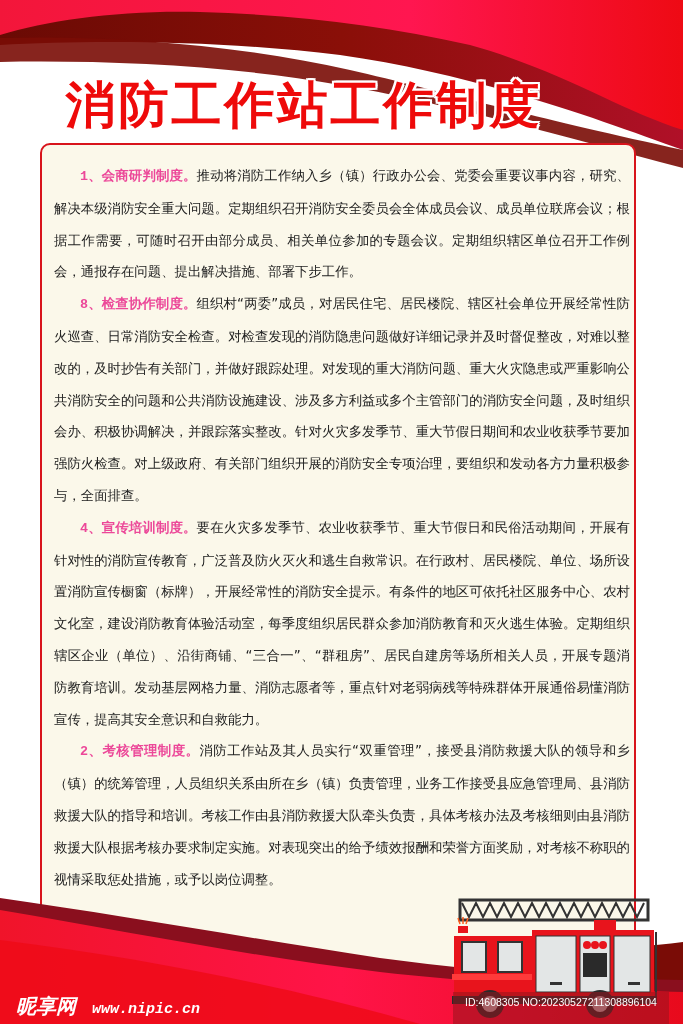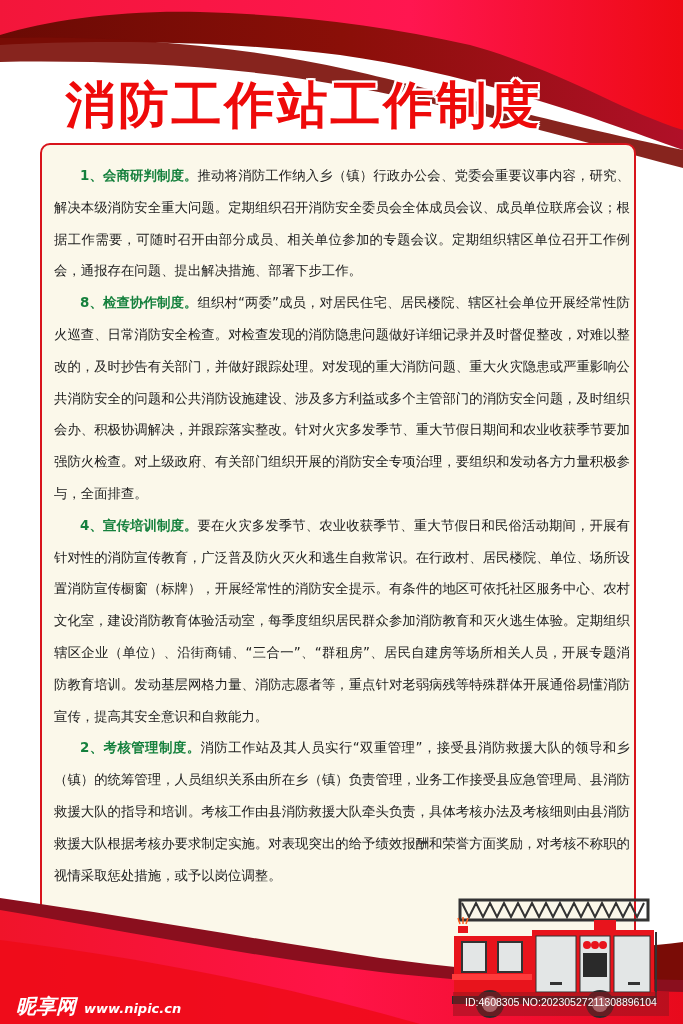--- a/index.html
+++ b/index.html
@@ -22,29 +22,29 @@
     position: absolute; left: 40px; top: 143px; width: 596px; height: 840px;
     border: 2px solid #d8141c; border-radius: 10px;
     background: #fbf8ea; z-index: 1;
     box-sizing: border-box;
   }
   .text-area {
     position: absolute; left: 54px; top: 160px; width: 576px; z-index: 2;
     font-size: 13.4px; line-height: 31.8px; color: #222;
   }
   .para { margin: 0; text-indent: 26px; text-align: justify; }
-  .para .heading { color: #15803d; font-weight: bold; }
+  .para .heading { color: #ec4899; font-weight: bold; font-family: Liberation Mono, monospace; }
   .truck { position: absolute; left: 452px; top: 898px; width: 215px; height: 122px; z-index: 4; }
   .watermark-logo {
     position: absolute; left: 16px; top: 993px; z-index: 5;
     color: #fff; font-weight: bold; font-style: italic; font-size: 20px;
   }
-  .watermark-logo .site { font-size: 13px; margin-left: 8px; }
+  .watermark-logo .site { font-size: 15px; margin-left: 16px; font-family: Liberation Mono, monospace; }
   .watermark-id {
-    position: absolute; left: 453px; top: 992px; width: 216px; height: 24px; z-index: 5;
+    position: absolute; left: 453px; top: 992px; width: 216px; height: 32px; z-index: 5;
     background: rgba(150, 20, 30, 0.55); color: #fff;
     font-size: 10.5px; line-height: 20px; text-align: center;
     font-family: "Liberation Sans", sans-serif;
   }
 </style>
 </head>
 <body>
 
 <svg class="bg-top" viewBox="0 0 683 180" preserveAspectRatio="none">
   <defs>

